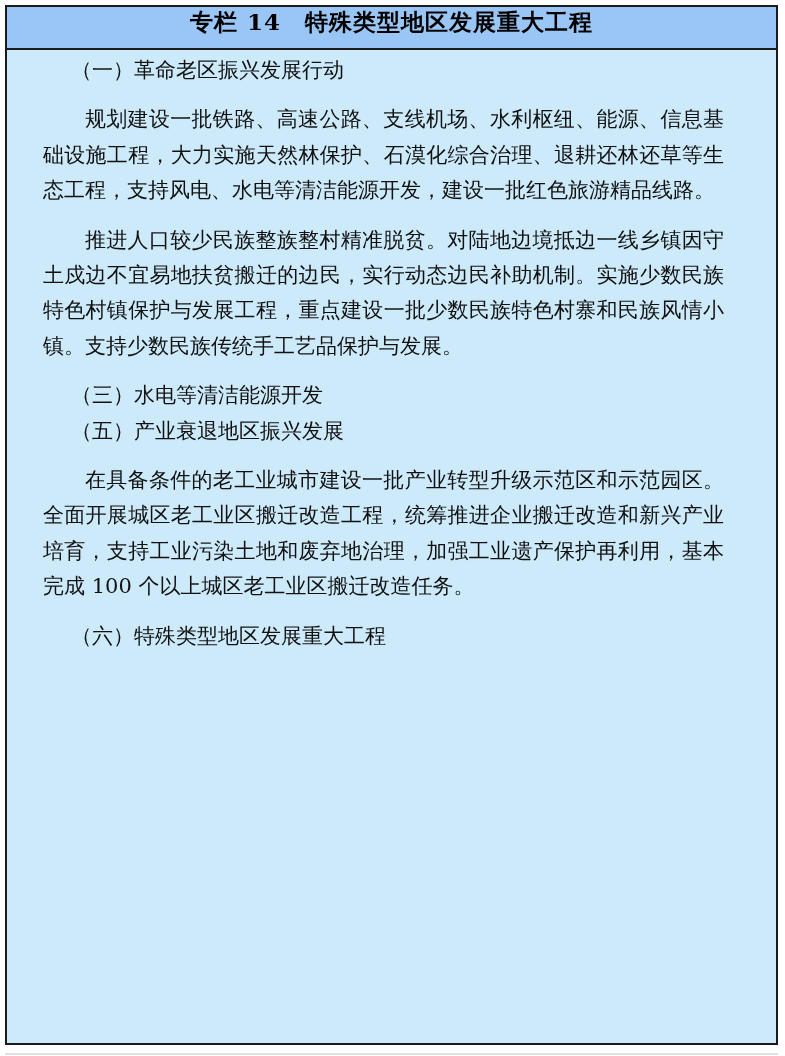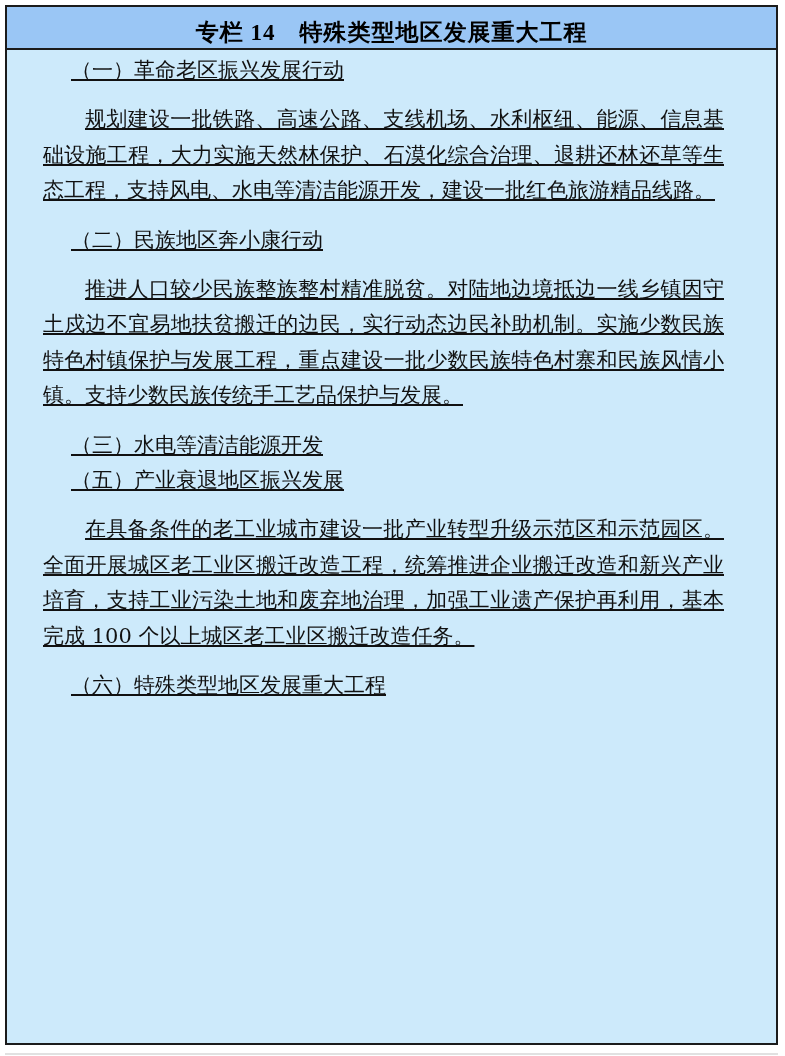--- a/index.html
+++ b/index.html
@@ -26,40 +26,38 @@
     background:var(--body-bg);
     display:flex;
     flex-direction:column;
   }
   .box-header{
     flex:0 0 auto;
     height:43px;
     background:var(--header-bg);
     border-bottom:2px solid var(--border-color);
     display:flex;
-    align-items:flex-end;
+    align-items:flex-start;
     justify-content:center;
-    font-family:Liberation Serif, serif;
   }
   .box-title{
     font-size:23px;
     font-weight:bold;
     letter-spacing:1px;
     color:#000000;
     white-space:nowrap;
   }
   .box-body{
     flex:1 1 auto;
     padding:3px 38px 0 22px;
     font-size:21px;
     line-height:35.4px;
     text-align:justify;
     text-justify:inter-ideograph;
     overflow:hidden;
-    text-decoration:underline;
   }
   .section-heading{
     margin:0;
     text-indent:2em;
     font-weight:normal;
     font-size:21px;
   }
   .section-paragraph{
     margin:14px;
     text-indent:2em;
@@ -79,21 +77,20 @@
   <div class="box-header">
     <span class="box-title">专栏 14　特殊类型地区发展重大工程</span>
   </div>
   <div class="box-body">
   <div class="section">
     <p class="section-heading">（一）革命老区振兴发展行动</p>
     <p class="section-paragraph">规划建设一批铁路、高速公路、支线机场、水利枢纽、能源、信息基础设施工程，大力实施天然林保护、石漠化综合治理、退耕还林还草等生态工程，支持风电、水电等清洁能源开发，建设一批红色旅游精品线路。</p>
   </div>
 
   <div class="section">
-    <p class="section-heading">（二）民族地区奔小康行动</p>
     <p class="section-paragraph">推进人口较少民族整族整村精准脱贫。对陆地边境抵边一线乡镇因守土戍边不宜易地扶贫搬迁的边民，实行动态边民补助机制。实施少数民族特色村镇保护与发展工程，重点建设一批少数民族特色村寨和民族风情小镇。支持少数民族传统手工艺品保护与发展。</p>
   </div>
 
   <div class="section">
     <p class="section-heading">（三）水电等清洁能源开发</p>
   </div>
 
 
   <div class="section">
     <p class="section-heading">（五）产业衰退地区振兴发展</p>

